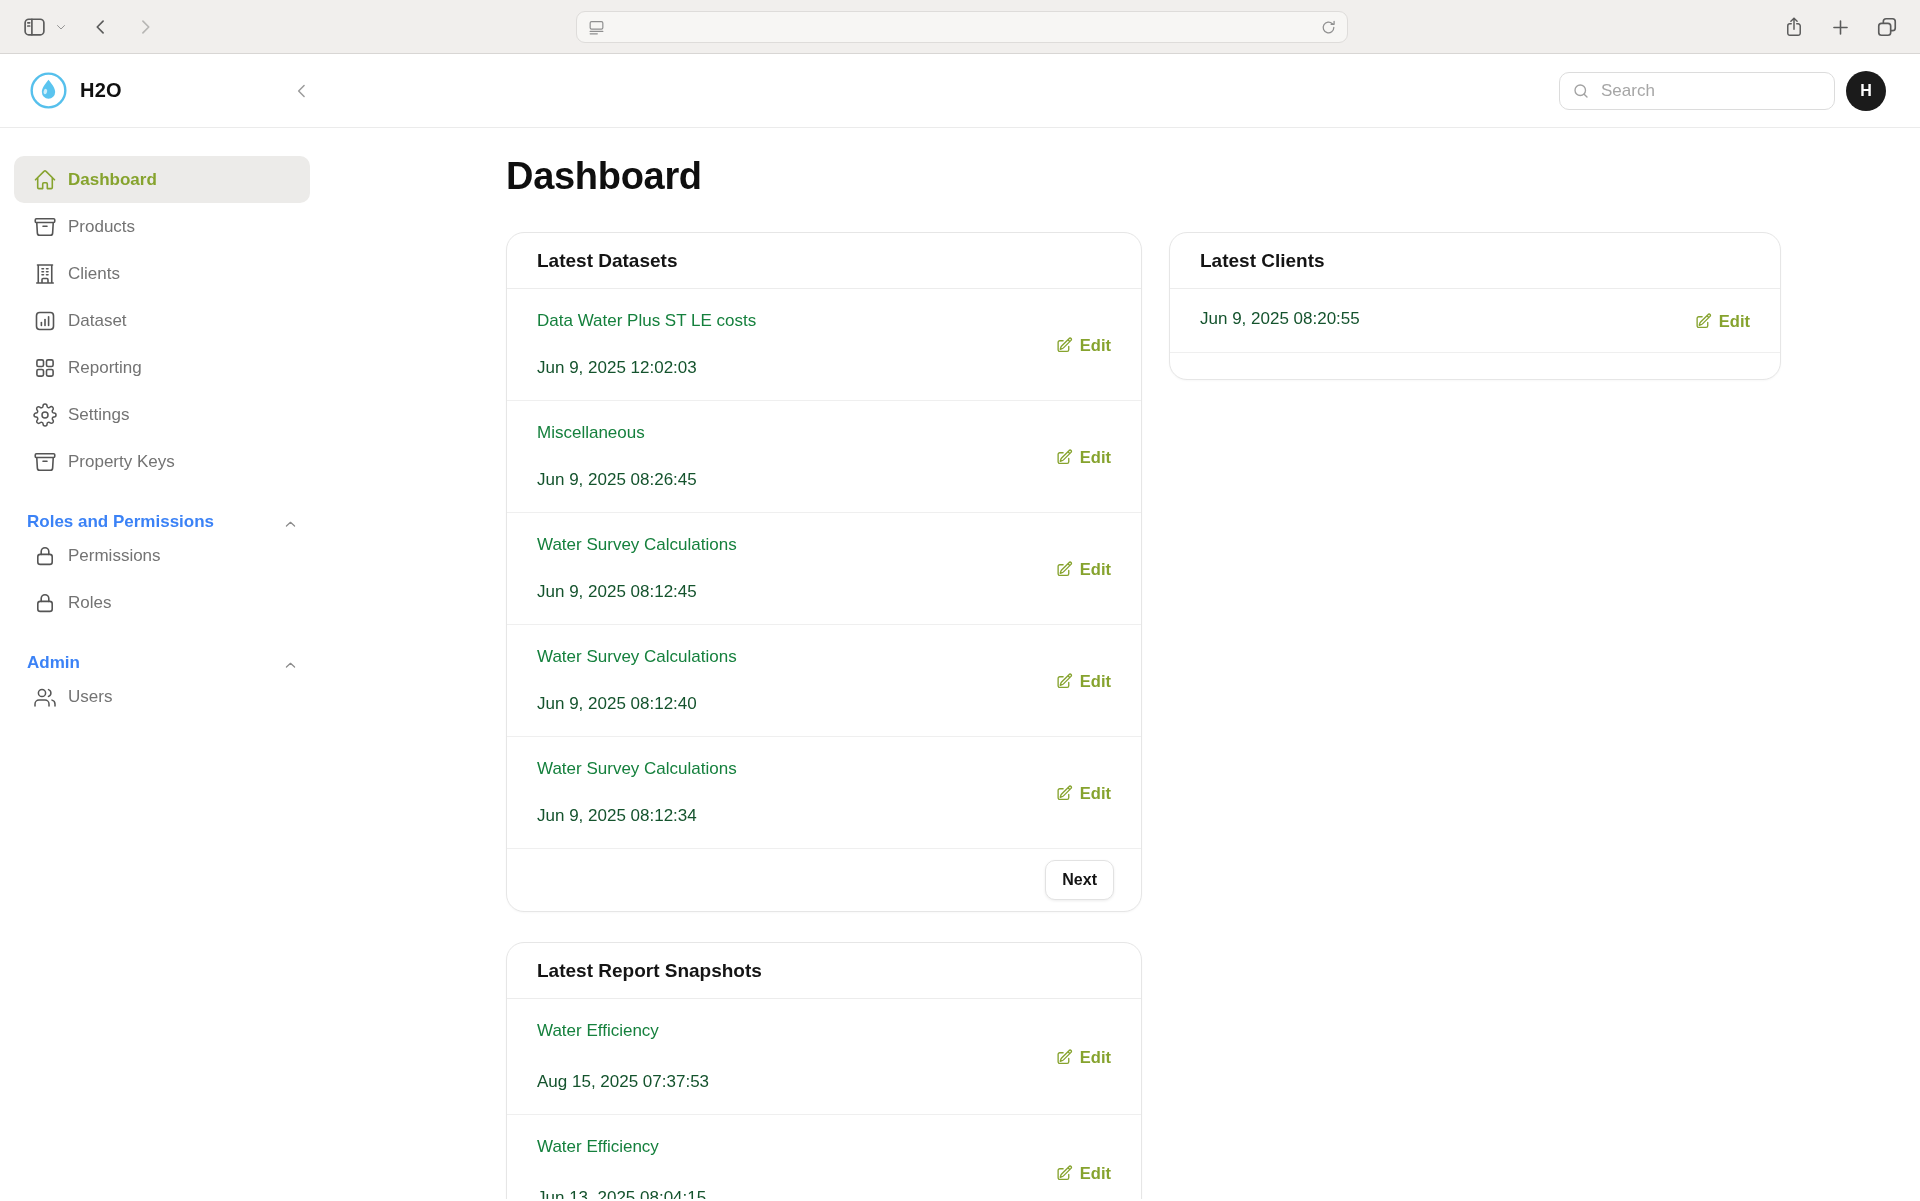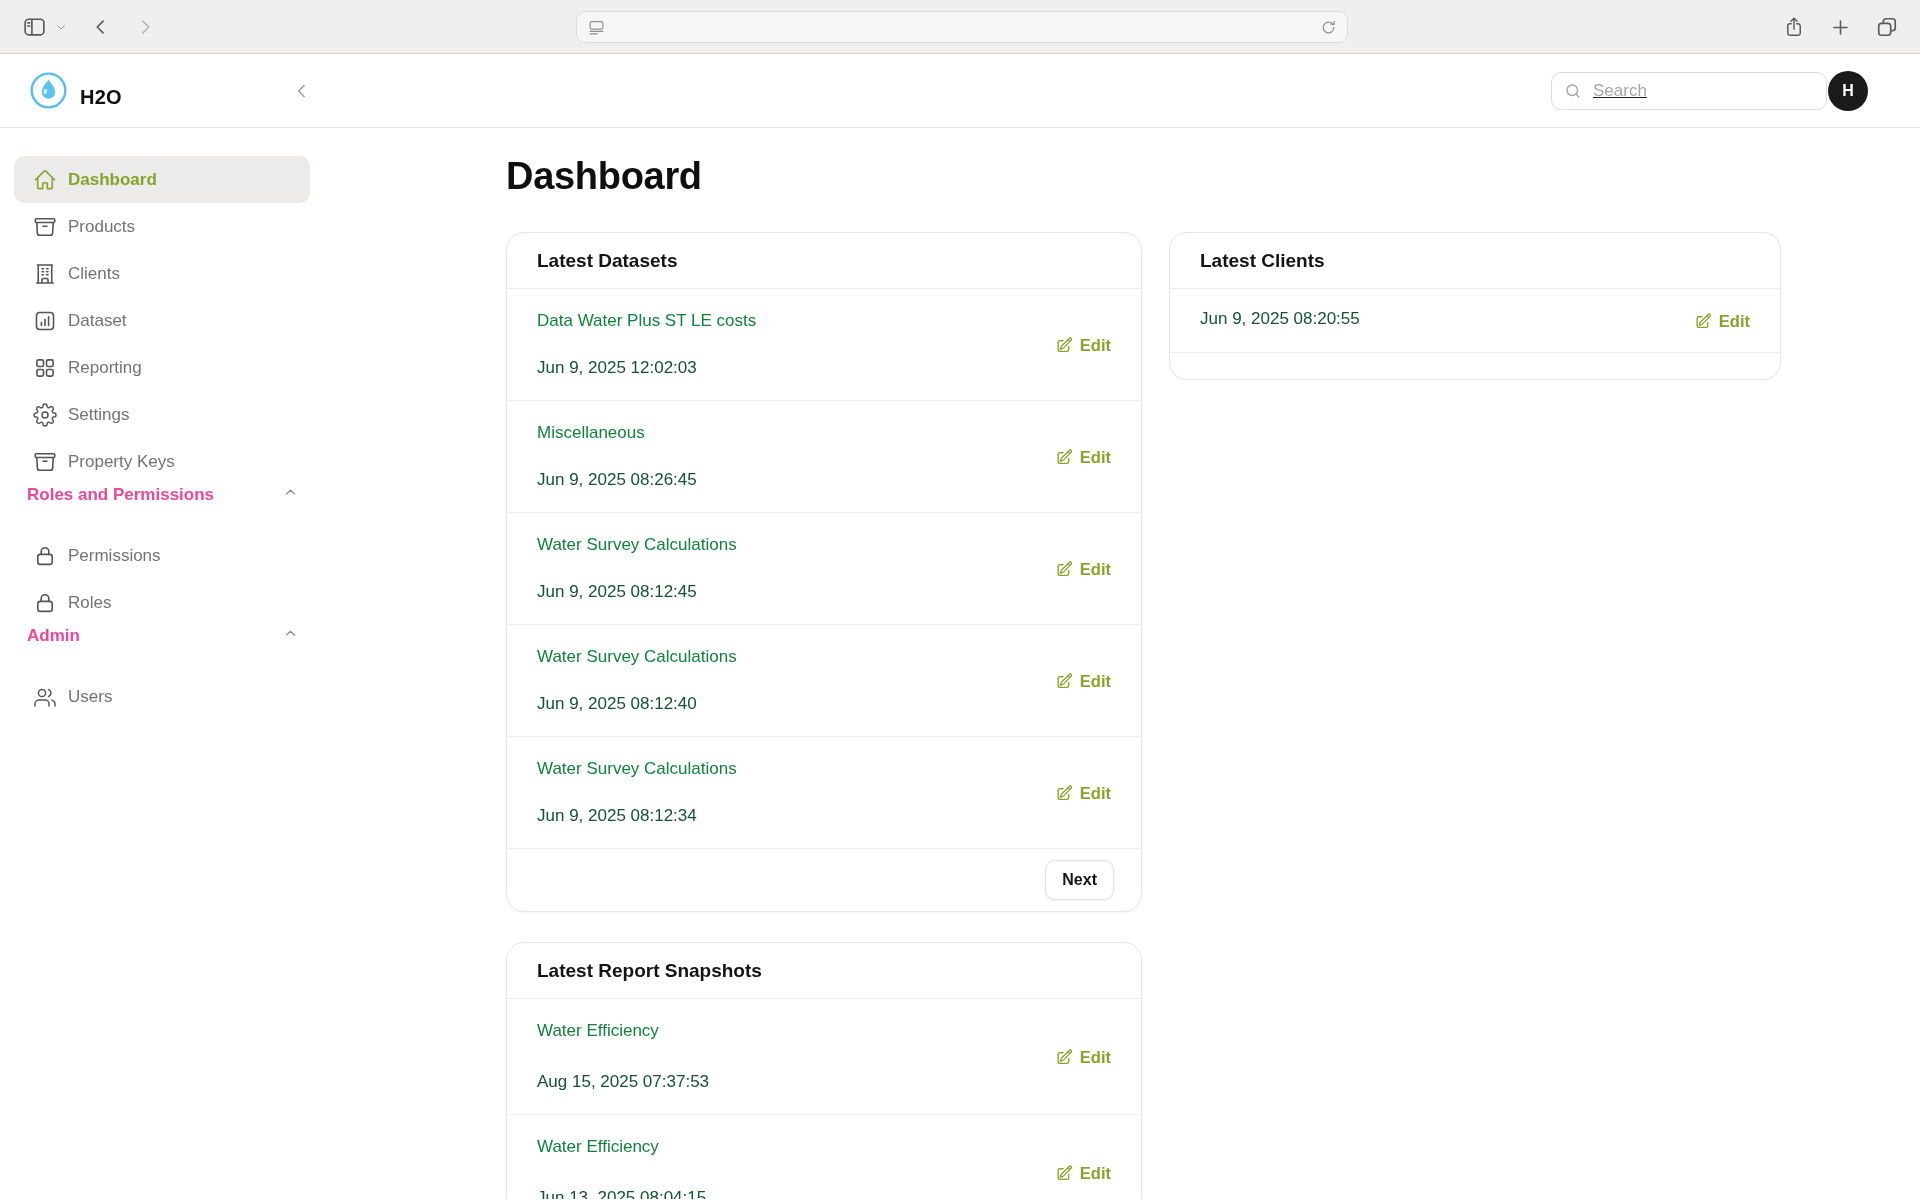--- a/index.html
+++ b/index.html
@@ -29,37 +29,37 @@
   .url-field{
     position:absolute;left:576px;top:11px;width:772px;height:32px;
     background:#f7f6f4;border:1px solid #dedcda;border-radius:9px;
     display:flex;align-items:center;justify-content:space-between;
     padding:0 10px;color:#8f8f8f;
   }
   .tb-right{position:absolute;right:22px;top:0;height:54px;display:flex;align-items:center;gap:25px;color:#5b5b5b;}
 
   
   .app-header{height:74px;background:#fff;border-bottom:1px solid #ebebeb;position:relative;display:flex;align-items:center;}
-  .brand{display:flex;align-items:flex-end;gap:13px;margin-left:30px;}
+  .brand{display:flex;align-items:center;gap:13px;margin-left:30px;}
   .brand-name{font-size:20px;font-weight:700;color:#101010;letter-spacing:.2px;}
   .collapse-btn{position:absolute;left:292px;top:50%;transform:translateY(-50%);color:#9b9b9b;cursor:pointer;}
-  .header-right{position:absolute;right:52px;top:50%;transform:translateY(-50%);display:flex;align-items:center;gap:1px;text-decoration:underline;}
+  .header-right{position:absolute;right:34px;top:50%;transform:translateY(-50%);display:flex;align-items:center;gap:11px;}
   .search-box{width:276px;height:38px;border:1px solid #dcdcdc;border-radius:10px;background:#fff;display:flex;align-items:center;gap:9px;padding:0 12px;color:#a2a2a2;}
   .search-box input{border:none;outline:none;background:transparent;font-family:inherit;font-size:17px;color:#333;width:100%;}
   .search-box input::placeholder{color:#a6a6a6;}
   .avatar{width:40px;height:40px;border-radius:50%;background:#1b1b1b;color:#fff;font-size:16px;font-weight:700;display:flex;align-items:center;justify-content:center;cursor:pointer;}
 
   
   .app-body{display:flex;height:1071px;overflow:hidden;gap:24px;}
   .sidebar{width:324px;flex-shrink:0;padding:28px 14px 0;background:#fff;}
   .nav-row{display:flex;align-items:center;height:47px;padding-left:19px;border-radius:10px;font-size:17px;font-weight:500;color:#737373;cursor:pointer;}
   .nav-row .nav-icon{width:24px;height:24px;margin-right:11px;color:#555;flex-shrink:0;}
   .nav-row.active{background:#ecebe9;color:var(--accent);font-weight:600;}
   .nav-row.active .nav-icon{color:var(--accent);}
-  .nav-section{display:flex;align-items:flex-start;justify-content:space-between;height:47px;padding:0 12px 0 13px;font-size:17px;font-weight:700;color:#ec4899;}
+  .nav-section{display:flex;align-items:flex-end;justify-content:space-between;height:47px;padding:0 12px 0 13px;font-size:17px;font-weight:700;color:#3b82f6;}
   .nav-section .chev{color:#8b8b8b;cursor:pointer;}
 
   .main{flex:1;padding:26px 140px 0 158px;overflow:hidden;}
   .page-title{font-size:38px;line-height:44px;font-weight:700;color:#0f0f0f;margin:0 0 34px;letter-spacing:-.3px;}
   .cards-row{display:flex;gap:27px;align-items:flex-start;}
   .col-left{width:636px;flex-shrink:0;}
   .col-right{width:612px;flex-shrink:0;}
   .card{background:#fff;border:1px solid var(--card-border);border-radius:18px;overflow:hidden;box-shadow:0 1px 2px rgba(0,0,0,.03);}
   .card + .card{margin-top:30px;}
   .card-header{height:56px;display:flex;align-items:center;padding:0 30px;border-bottom:1px solid #ececec;font-size:19px;font-weight:700;color:#141414;}

